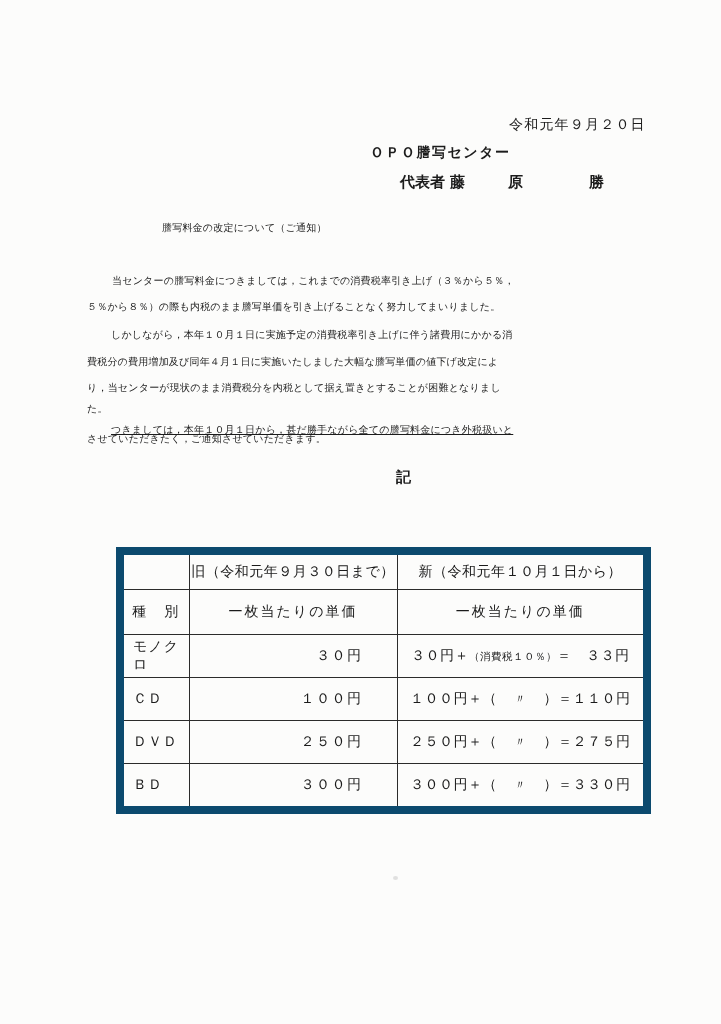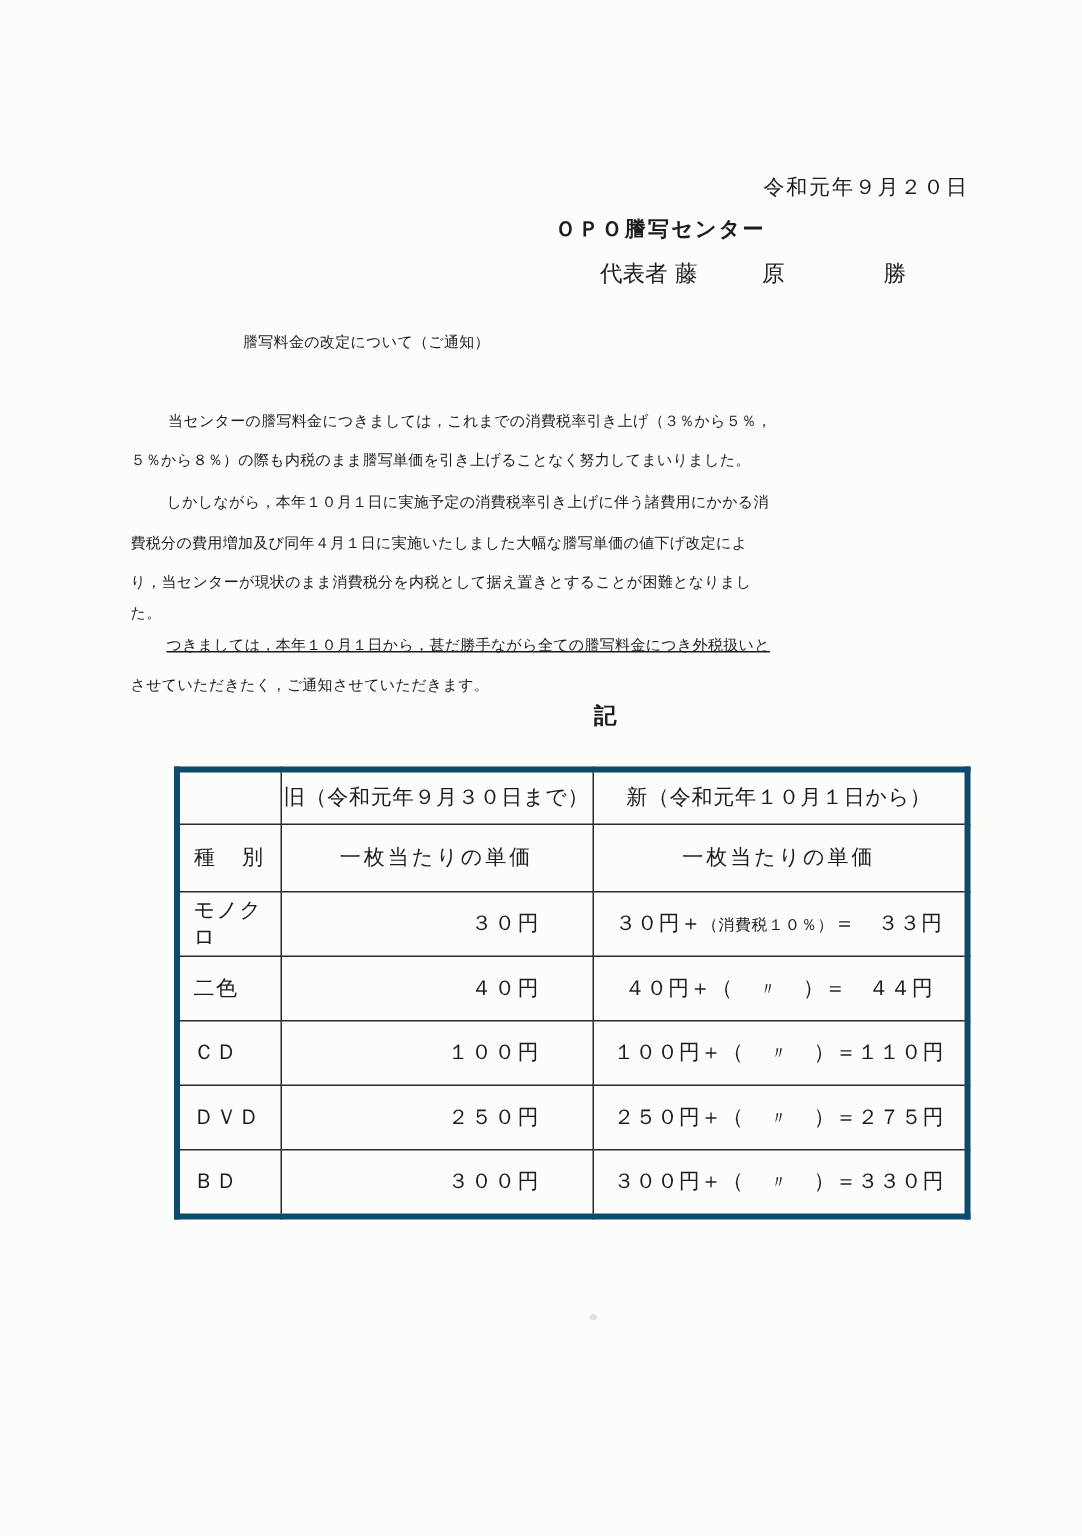--- a/index.html
+++ b/index.html
@@ -4,42 +4,42 @@
 <style>
   html,body{margin:0;padding:0;background:#f4f4f2;}
   .page{
     position:relative;width:721px;height:1024px;background:#fcfcfb;
     font-family:"Liberation Serif","DejaVu Serif",serif;color:#1c1c1c;
     overflow:hidden;
   }
   .abs{position:absolute;white-space:nowrap;}
   .date{left:509px;top:116px;font-size:14px;letter-spacing:1.2px;}
   .org{left:370px;top:144px;font-size:14px;font-weight:bold;letter-spacing:1.5px;}
-  .rep{left:400px;top:173px;font-size:15px;font-weight:normal;}
+  .rep{left:400px;top:173px;font-size:15px;font-weight:bold;}
   .rep-surname{margin-left:5px;letter-spacing:14px;}
   .rep-given{margin-left:52px;}
   .line{font-size:10px;letter-spacing:0.2px;}
   .title{left:162px;top:221px;}
   .p1  {left:117px;top:247px;}
   .p2l1{left:112px;top:274px;}
   .p2l2{left:87px; top:300px;}
   .p3l1{left:111px;top:328px;}
   .p3l2{left:87px; top:355px;}
   .p3l3{left:87px; top:381px;}
   .p3l4{left:87px; top:402px;}
   .p4l1{left:111px;top:423px;text-decoration:underline;}
-  .p4l2{left:87px; top:450px;font-family:Liberation Mono, monospace;}
+  .p4l2{left:87px; top:432px;font-family:Liberation Mono, monospace;}
   .ki  {left:396px;top:468px;font-size:15px;font-weight:bold;}
 
   table.price-table{
     position:absolute;left:116px;top:511px;width:527px;
     border-collapse:collapse;table-layout:fixed;
     font-size:14px;color:#1b1b1b;
   }
-  table.price-table{border:4px solid #0c4a6e;}
+  table.price-table{border:8px solid #0c4a6e;margin-top:36px;}
   .price-table td{border:1.5px solid #2b2b2b;padding:0;overflow:hidden;}
   .price-table col.c-cat{width:69px;}
   .price-table col.c-old{width:208px;}
   .price-table col.c-new{width:250px;}
   tr.h1 td{height:34px;text-align:center;letter-spacing:0.5px;}
   tr.h2 td{height:44px;text-align:center;letter-spacing:2px;}
   tr.data td{height:42px;}
   td.cat{text-align:left;padding-left:9px;letter-spacing:1px;}
   td.old{text-align:right;padding-right:34px;letter-spacing:1.5px;}
   td.new{text-align:center;letter-spacing:0.5px;}
@@ -90,25 +90,20 @@
         <td>種　別</td>
         <td>一枚当たりの単価</td>
         <td>一枚当たりの単価</td>
       </tr>
       <tr class="data">
         <td class="cat">モノクロ</td>
         <td class="old">３０円</td>
         <td class="new"><span>３０円＋</span><span class="tax-small">（消費税１０％）</span><span>＝　３３円</span></td>
       </tr>
       <tr class="data">
-        <td class="cat">二色</td>
-        <td class="old">４０円</td>
-        <td class="new"><span>４０円＋（</span><span class="ditto">〃</span><span>）＝　４４円</span></td>
-      </tr>
-      <tr class="data">
         <td class="cat">ＣＤ</td>
         <td class="old">１００円</td>
         <td class="new"><span>１００円＋（</span><span class="ditto">〃</span><span>）＝１１０円</span></td>
       </tr>
       <tr class="data">
         <td class="cat">ＤＶＤ</td>
         <td class="old">２５０円</td>
         <td class="new"><span>２５０円＋（</span><span class="ditto">〃</span><span>）＝２７５円</span></td>
       </tr>
       <tr class="data">

